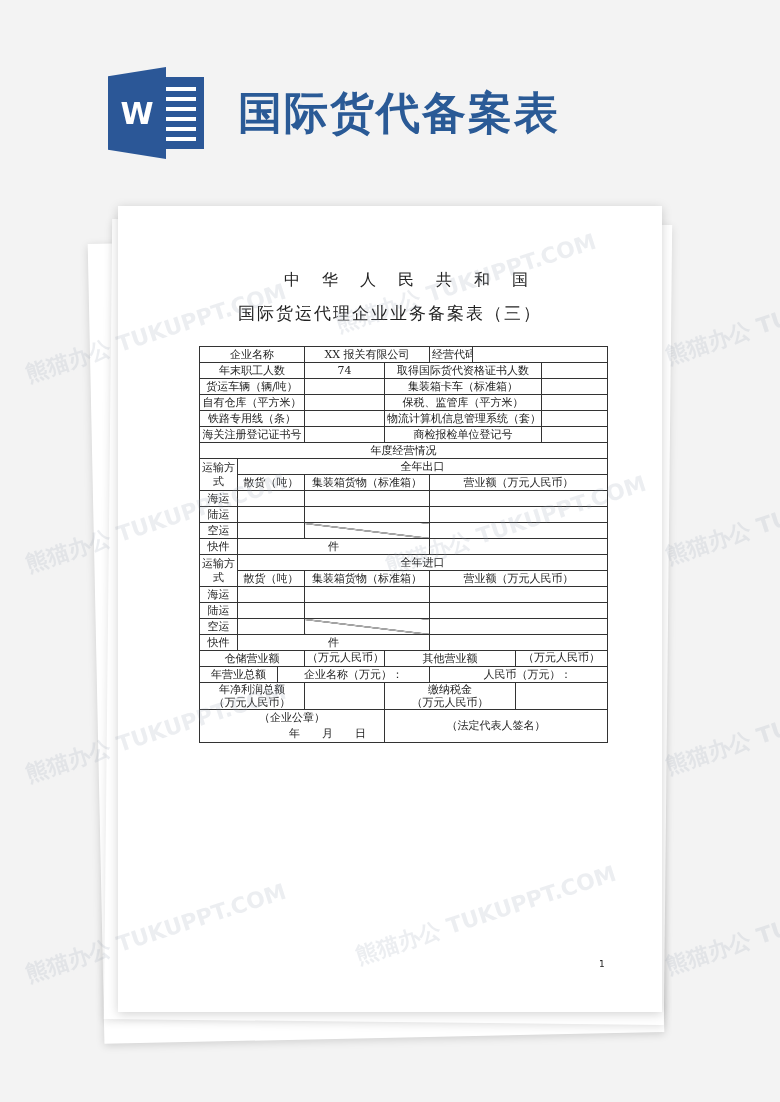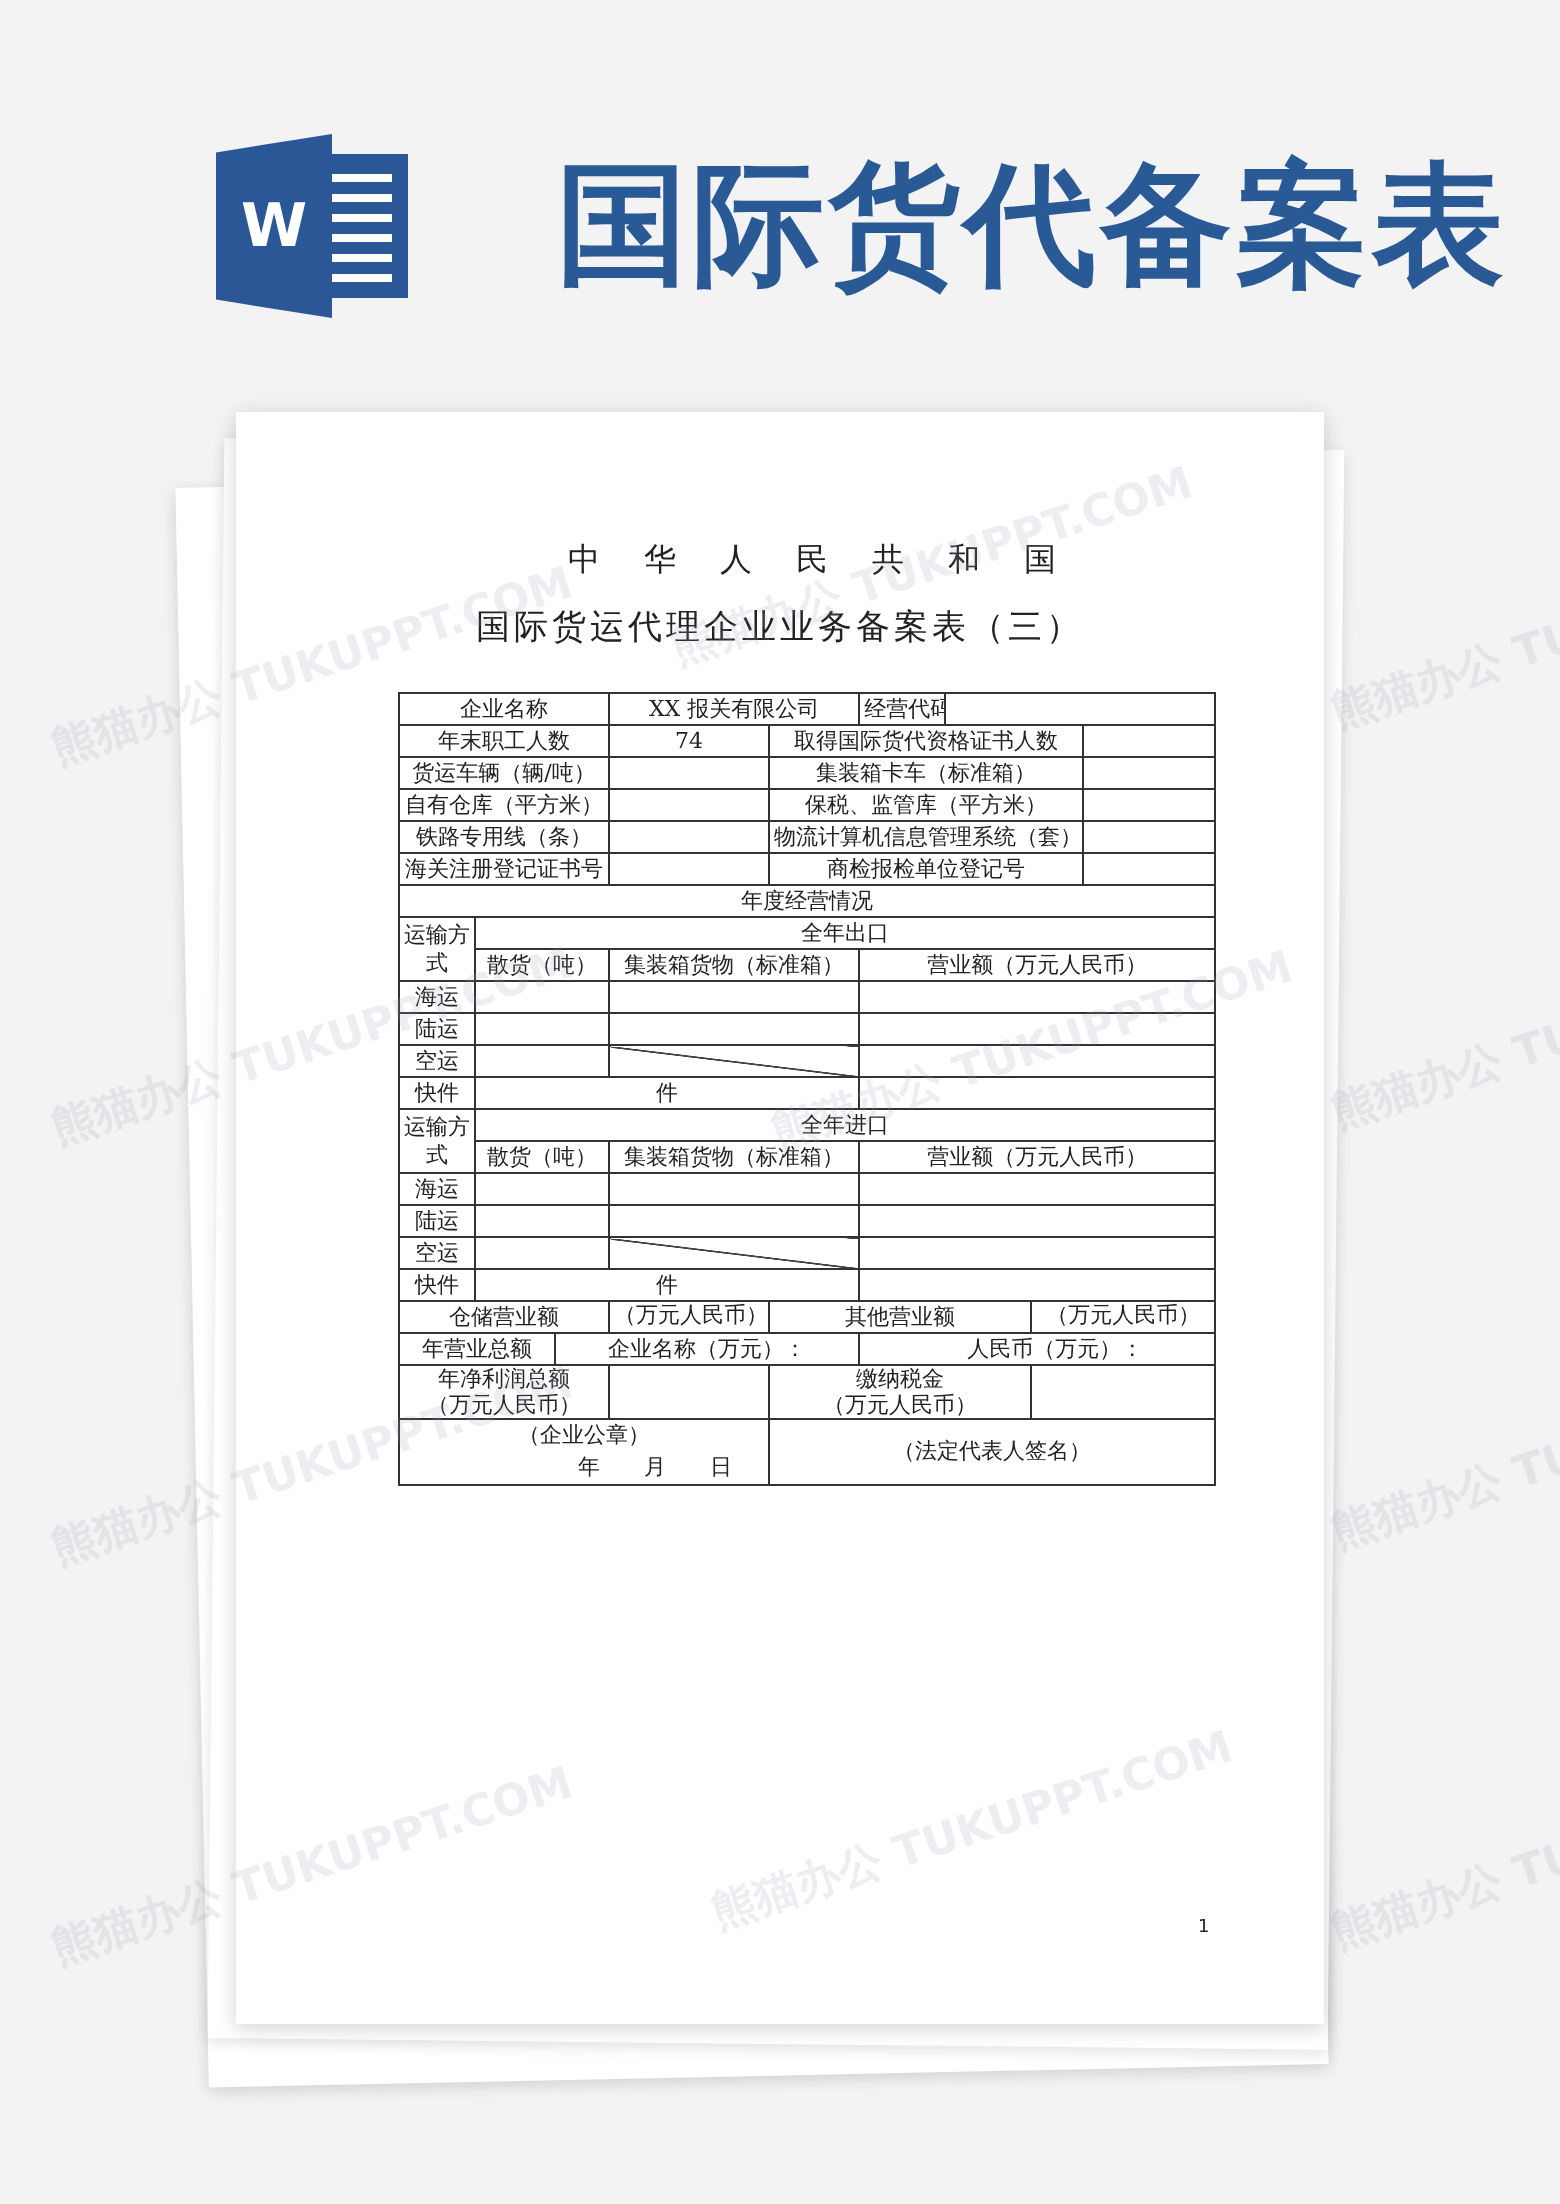--- a/index.html
+++ b/index.html
@@ -2,21 +2,21 @@
 <html><head>
 <meta charset="utf-8">
 <style>
   html,body{margin:0;padding:0;}
   body{width:780px;height:1102px;background:#f3f3f3;position:relative;overflow:hidden;font-family:"DejaVu Serif","Liberation Serif",serif;color:#222;}
   .banner{position:absolute;left:108px;top:68px;height:90px;display:flex;align-items:center;}
   .word-icon{position:relative;width:98px;height:92px;}
   .word-icon .doc{position:absolute;left:50px;top:10px;width:46px;height:72px;background:#2b5797;}
   .word-icon .doc i{position:absolute;left:8px;width:30px;height:4px;background:#fff;}
   .word-icon .cover{position:absolute;left:0;top:0;width:58px;height:92px;background:#2b5797;clip-path:polygon(0 10%,100% 0,100% 100%,0 90%);display:flex;align-items:center;justify-content:center;color:#fff;font-family:"DejaVu Sans",sans-serif;font-weight:bold;font-size:30px;}
-  .banner-title{margin-left:72px;font-size:66px;font-weight:bold;color:#2a5a96;letter-spacing:2px;font-family:"DejaVu Serif",serif;}
+  .banner-title{margin-left:32px;font-size:44px;font-weight:bold;color:#2a5a96;letter-spacing:2px;font-family:"DejaVu Serif",serif;}
   .sheet{position:absolute;background:#fff;}
   .sheet.back1{left:96px;top:238px;width:560px;height:800px;transform:rotate(-1.2deg);box-shadow:0 2px 8px rgba(0,0,0,0.15);}
   .sheet.back2{left:108px;top:222px;width:560px;height:800px;transform:rotate(0.6deg);box-shadow:0 2px 8px rgba(0,0,0,0.12);}
   .sheet.front{left:118px;top:206px;width:544px;height:806px;box-shadow:0 2px 10px rgba(0,0,0,0.18);}
   .hdr1{position:absolute;left:16px;width:544px;top:64px;text-align:center;font-size:16px;letter-spacing:22px;padding-left:22px;box-sizing:border-box;}
   .hdr2{position:absolute;left:0;width:544px;top:96px;text-align:center;font-size:17px;letter-spacing:2px;}
   table.form{position:absolute;left:81px;top:140px;width:408px;border-collapse:collapse;table-layout:fixed;font-size:11px;}
   table.form td{border:1px solid #333;height:15px;padding:0 2px;text-align:center;line-height:14px;white-space:nowrap;overflow:hidden;}
   td.l{text-align:left;}
   td.r{text-align:right;}

